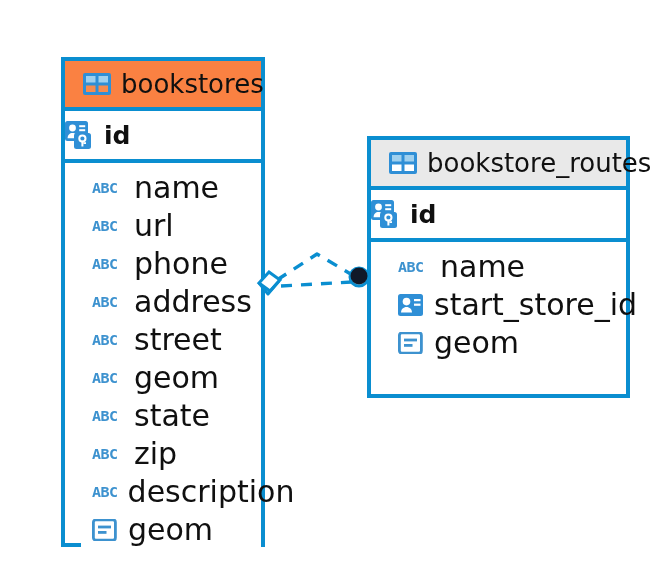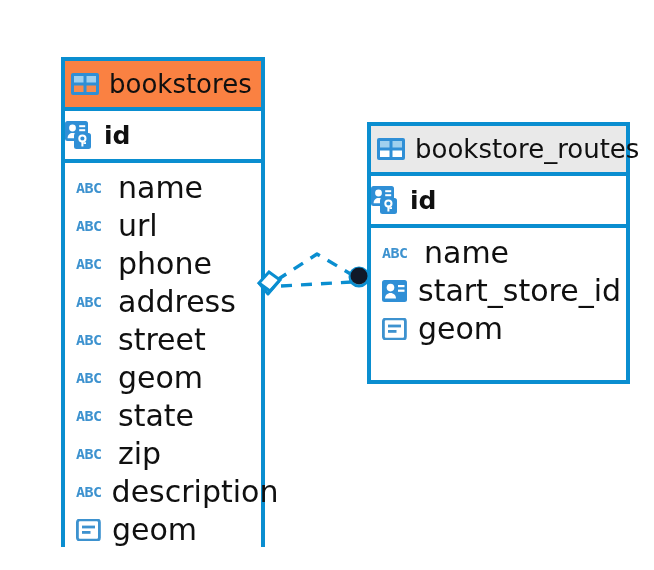--- a/index.html
+++ b/index.html
@@ -24,32 +24,32 @@
     background: #ffffff;
   }
   #entity-bookstores {
     left: 61px;
     top: 57px;
     width: 204px;
     height: 490px;
   }
   #entity-bookstore-routes {
     left: 367px;
-    top: 122px;
+    top: 136px;
     width: 263px;
     height: 262px;
   }
 
   .entity-header {
     position: relative;
     box-sizing: border-box;
     height: 50px;
     display: flex;
     align-items: center;
-    padding-left: 6px;
+    padding-left: 18px;
     border-bottom: 4px solid #0a8ed0;
   }
   .header-orange { background: #fa8142; }
   .header-grey   { background: #e9e9e9; }
 
   .entity-title {
     font-size: 26px;
     color: #101010;
     margin-left: 10px;
     line-height: 1;
@@ -77,20 +77,21 @@
   
   .fields {
     padding-top: 6px;
   }
   .field-row {
     height: 38px;
     display: flex;
     align-items: center;
     padding-left: 11px;
     background: #ffffff;
+    margin-left: 16px;
   }
   .field-label {
     font-size: 30px;
     color: #101010;
     margin-left: 10px;
     line-height: 1;
     white-space: nowrap;
   }
 
   

